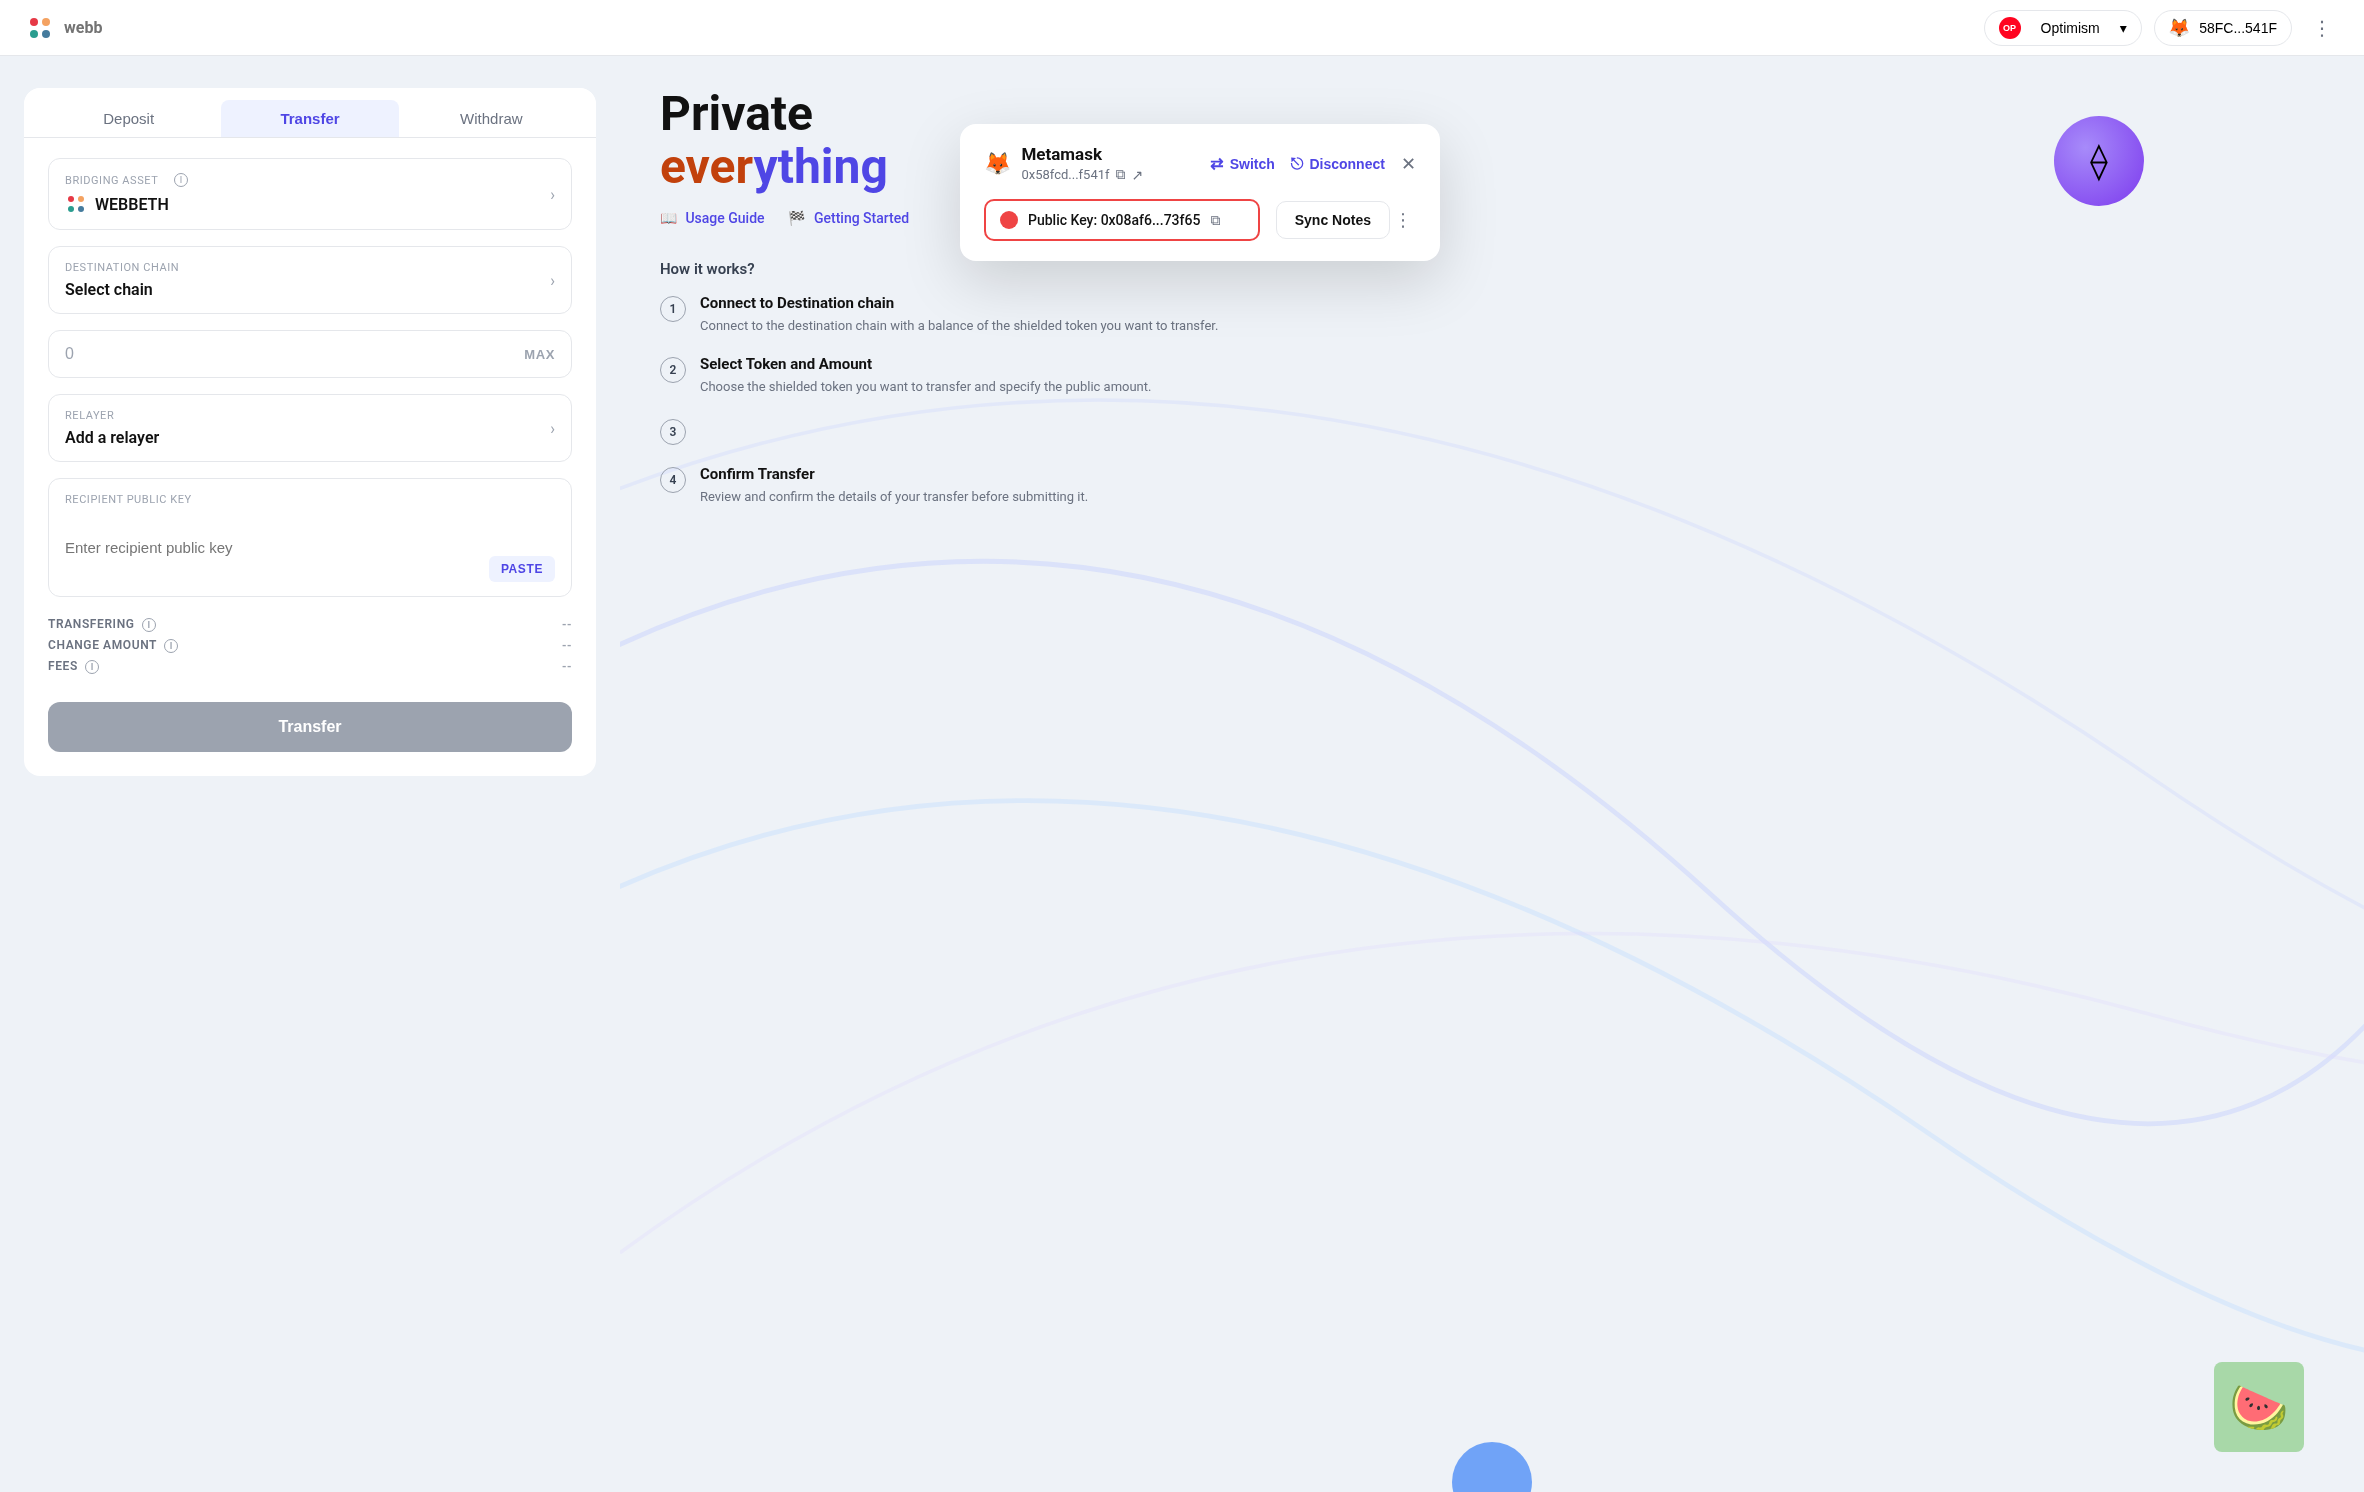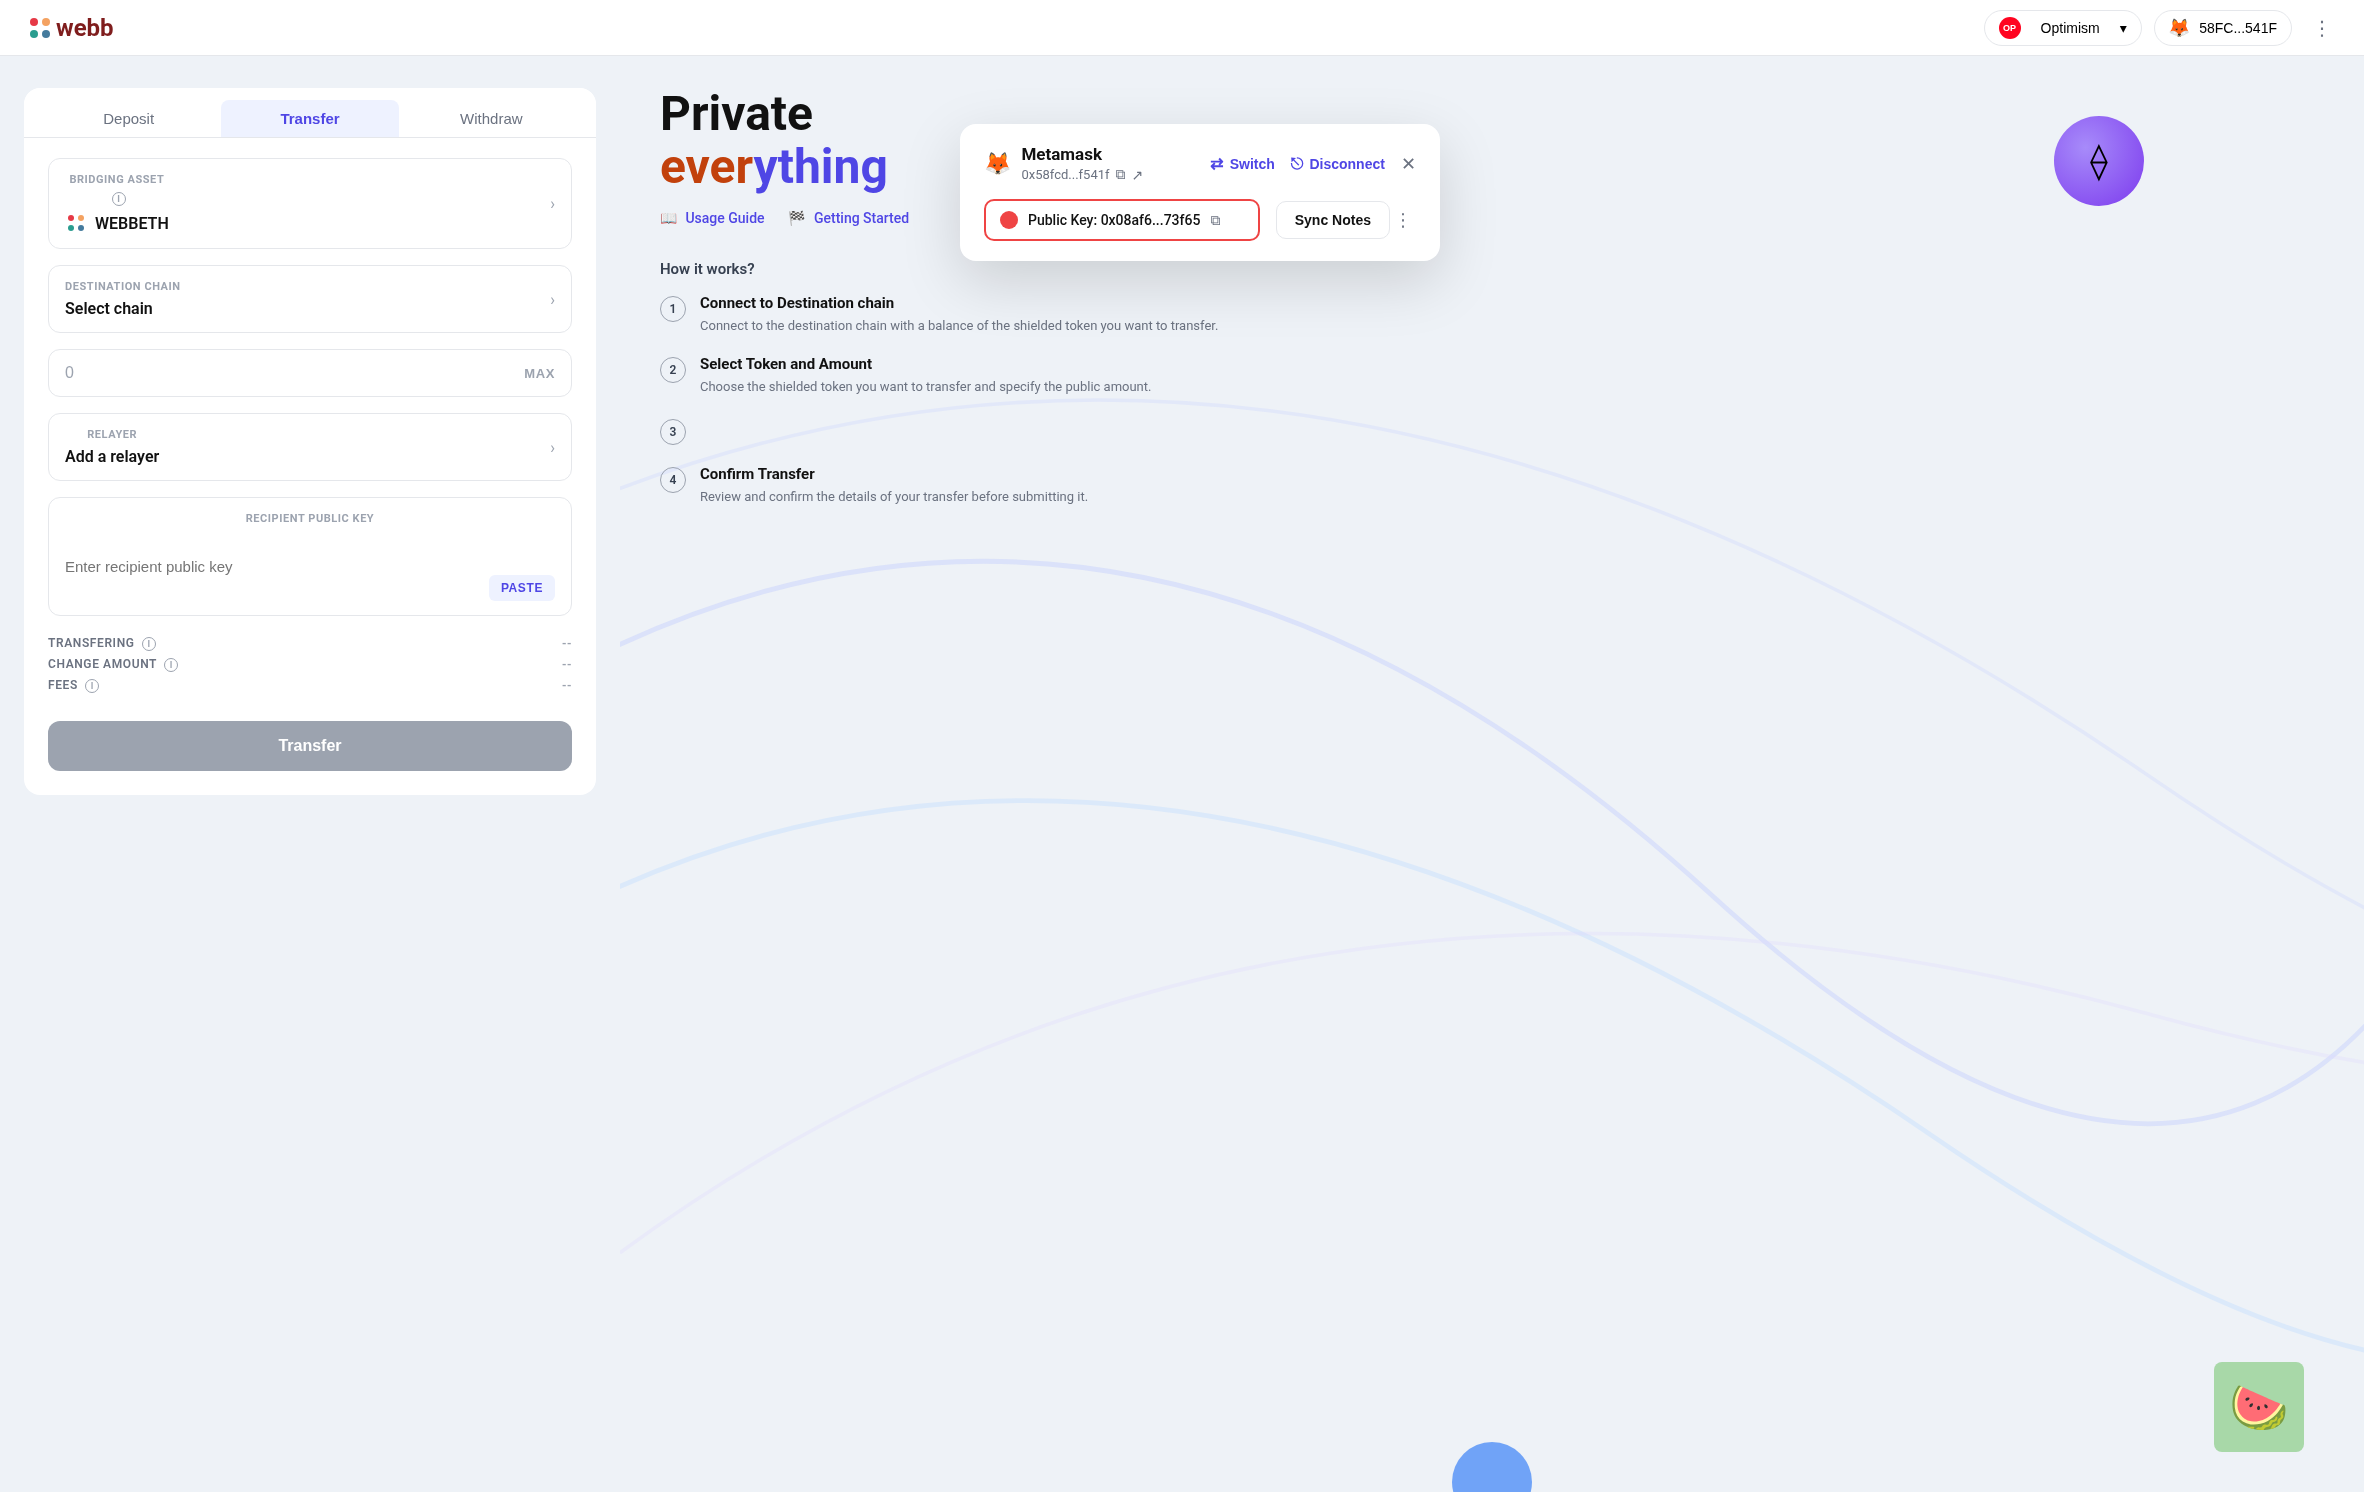--- a/index.html
+++ b/index.html
@@ -18,23 +18,24 @@
       align-items: center;
       justify-content: space-between;
       padding: 0 24px;
       border-bottom: 1px solid #e5e7eb;
       position: relative;
       z-index: 10;
     }
     .logo {
       display: flex;
       align-items: center;
+      gap: 8px;
       font-weight: 700;
-      font-size: 24px;
-      color: #7f1d1d;
+      font-size: 16px;
+      color: #737373;
     }
     .logo-icon {
       width: 32px;
       height: 32px;
     }
     .nav-right {
       display: flex;
       align-items: center;
       gap: 12px;
     }
@@ -145,29 +146,28 @@
       border: 1px solid #e5e7eb;
       border-radius: 12px;
       padding: 14px 16px;
       cursor: pointer;
       display: flex;
       align-items: center;
       justify-content: space-between;
     }
     .section-label {
       font-size: 11px;
-      font-weight: 700;
+      font-weight: 400;
       color: #9ca3af;
       text-transform: uppercase;
       letter-spacing: 0.05em;
       display: flex;
       align-items: center;
-      gap: 6px;
+      gap: 12px;
       margin-bottom: 6px;
-      flex-direction: column;
     }
     .section-value {
       font-size: 16px;
       font-weight: 600;
       color: #111;
       display: flex;
       align-items: center;
       gap: 8px;
     }
     .webbeth-icon {

